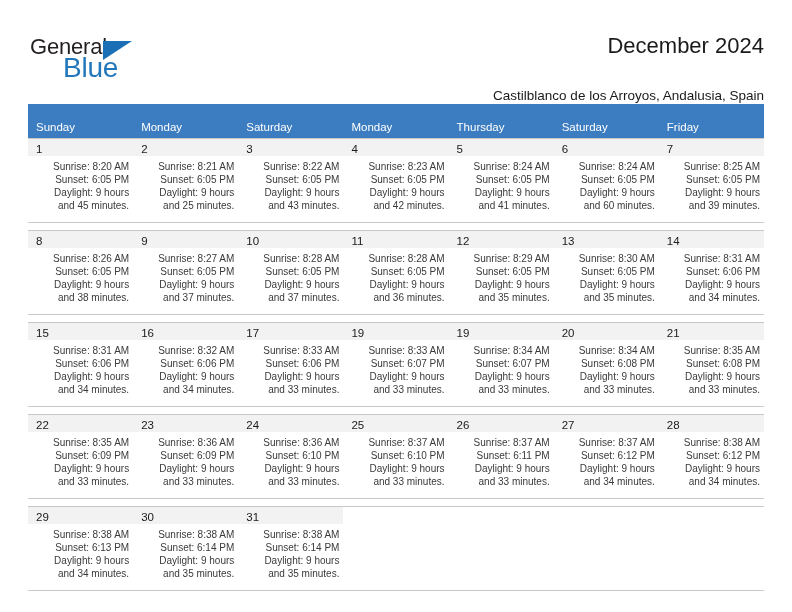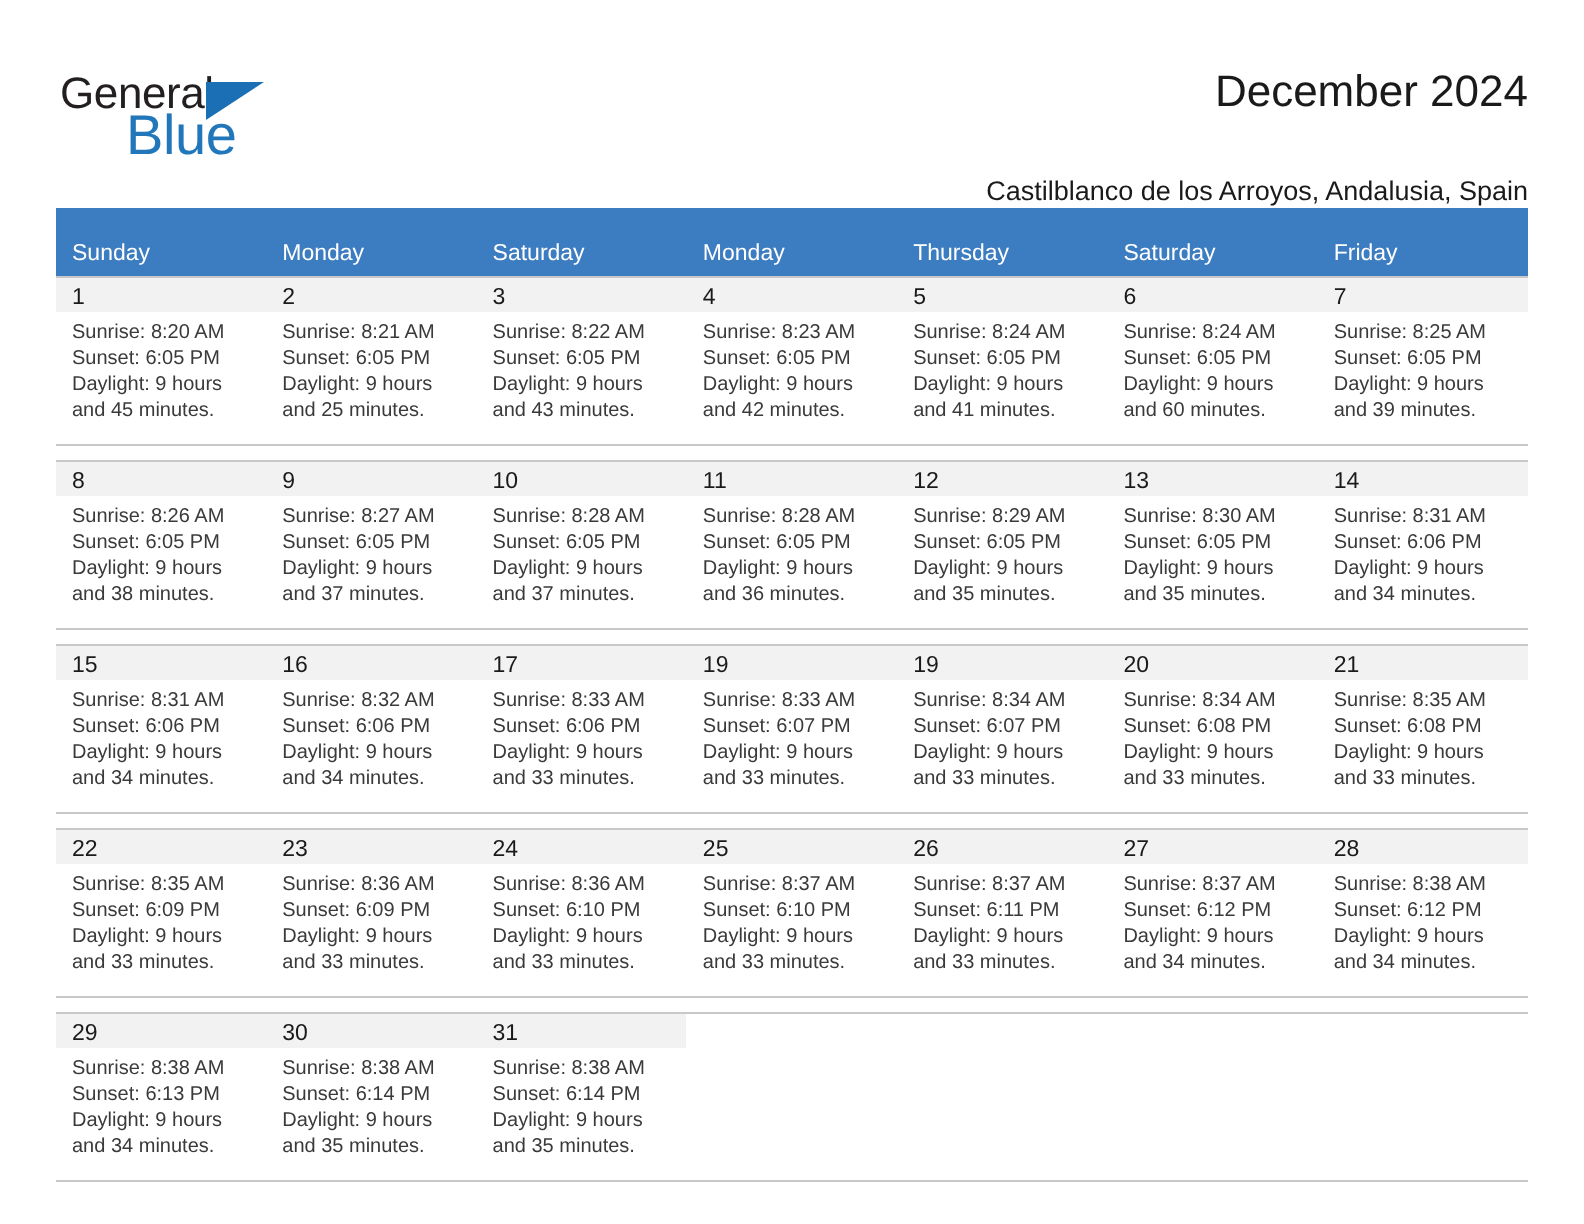--- a/index.html
+++ b/index.html
@@ -133,20 +133,21 @@
     box-sizing: border-box;
   }
   .daynum {
     font-size: 11.5px;
     line-height: 17px;
     color: #1a1a1a;
   }
   .info {
     padding: 4px 4px 0 8px;
     box-sizing: border-box;
+    text-align: right;
   }
   .info div {
     font-size: 10px;
     line-height: 13px;
     color: #3a3a3a;
     white-space: nowrap;
   }
 </style>
 </head>
 <body>

